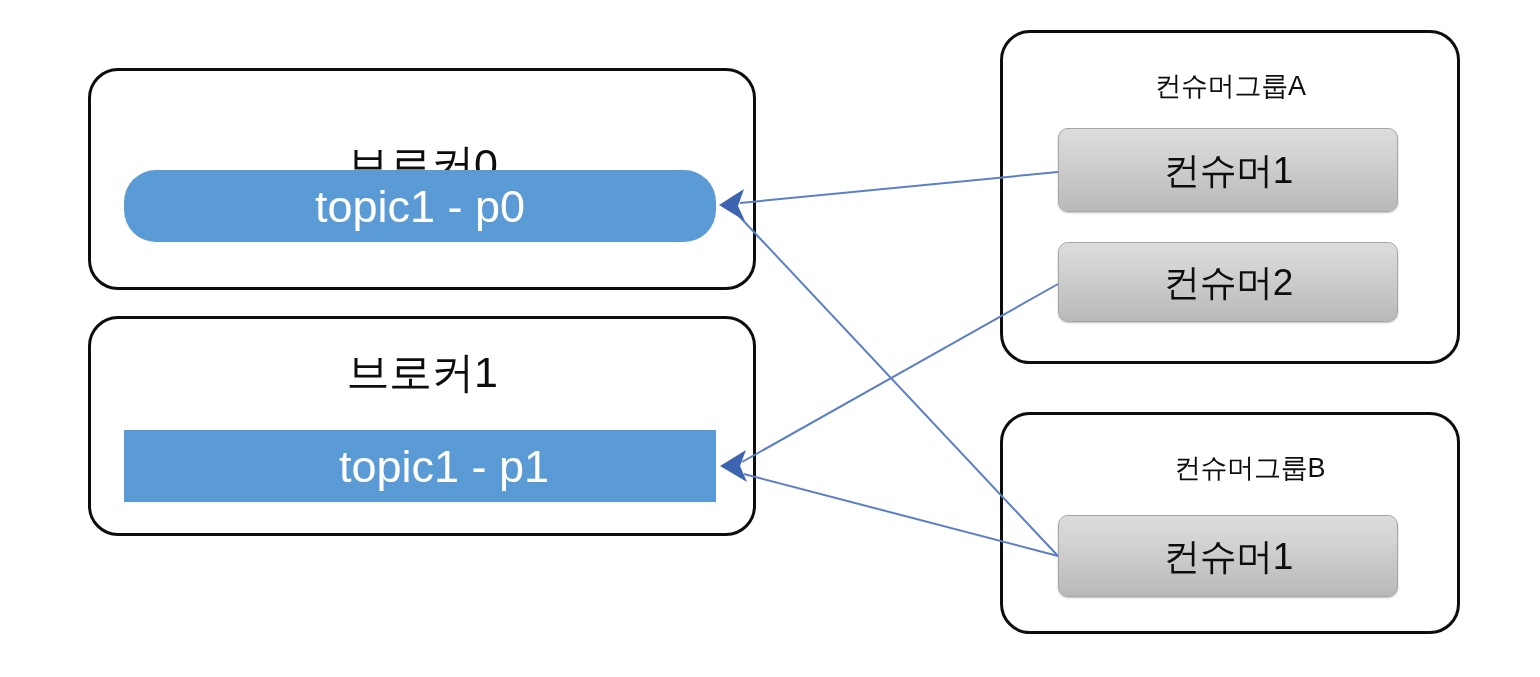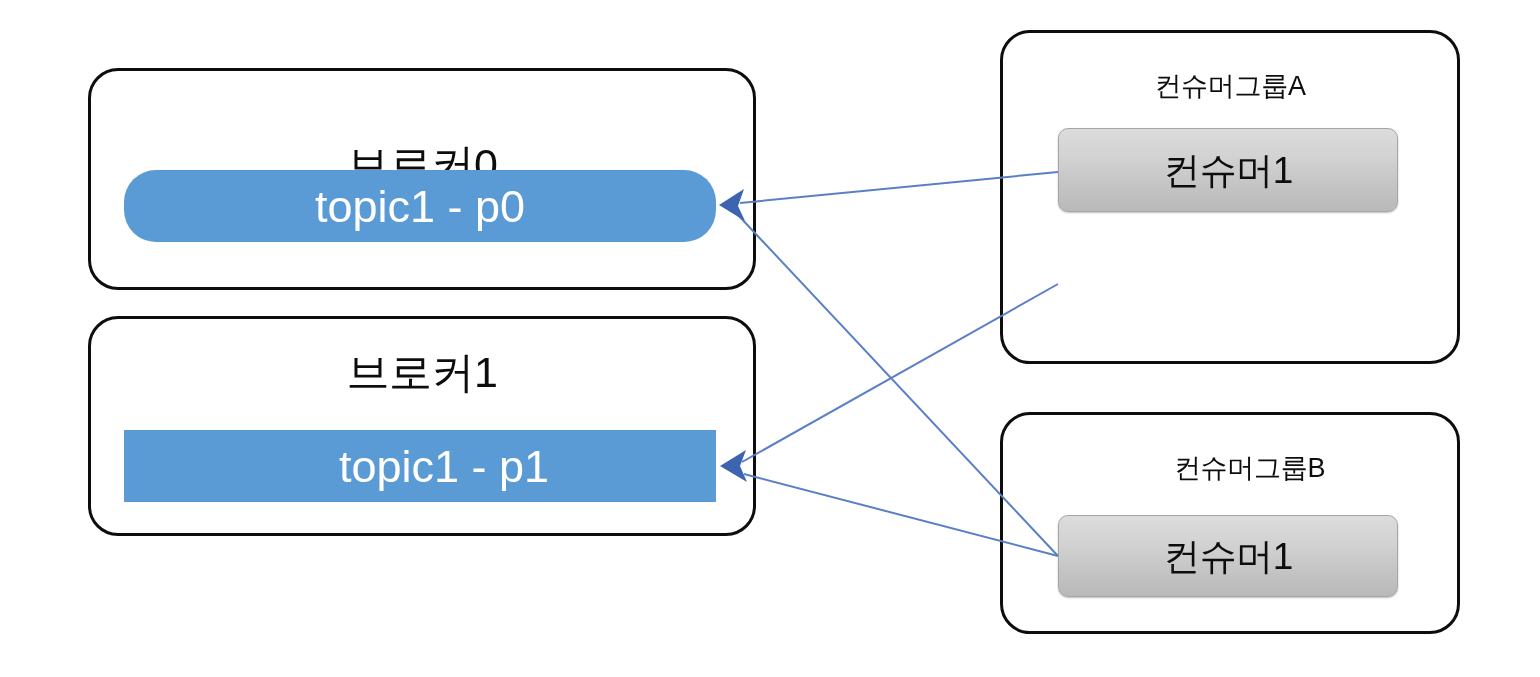--- a/index.html
+++ b/index.html
@@ -118,20 +118,21 @@
 
   <div class="panel" style="left:88px; top:316px; width:668px; height:220px;">
     <div class="panel-title broker-title" style="top:32px;">브로커1</div>
   </div>
   <div class="partition-bar" style="left:124px; top:430px; width:592px; height:72px;padding-left:48px;">topic1 - p1</div>
 
   <div class="panel" style="left:1000px; top:30px; width:460px; height:334px;">
     <div class="panel-title group-title" style="top:40px;">컨슈머그룹A</div>
   </div>
   <div class="consumer" style="left:1058px; top:128px; width:340px; height:84px;">컨슈머1</div>
+  <div class="consumer" style="left:1058px; top:242px; width:340px; height:80px;">컨슈머2</div>
 
   <div class="panel" style="left:1000px; top:412px; width:460px; height:222px;">
     <div class="panel-title group-title" style="top:40px;padding-left:39px;">컨슈머그룹B</div>
   </div>
   <div class="consumer" style="left:1058px; top:515px; width:340px; height:82px;">컨슈머1</div>
 
   <svg id="connectors" viewBox="0 0 1540 677">
 
     <line x1="1058" y1="172" x2="740" y2="203"></line>
 

